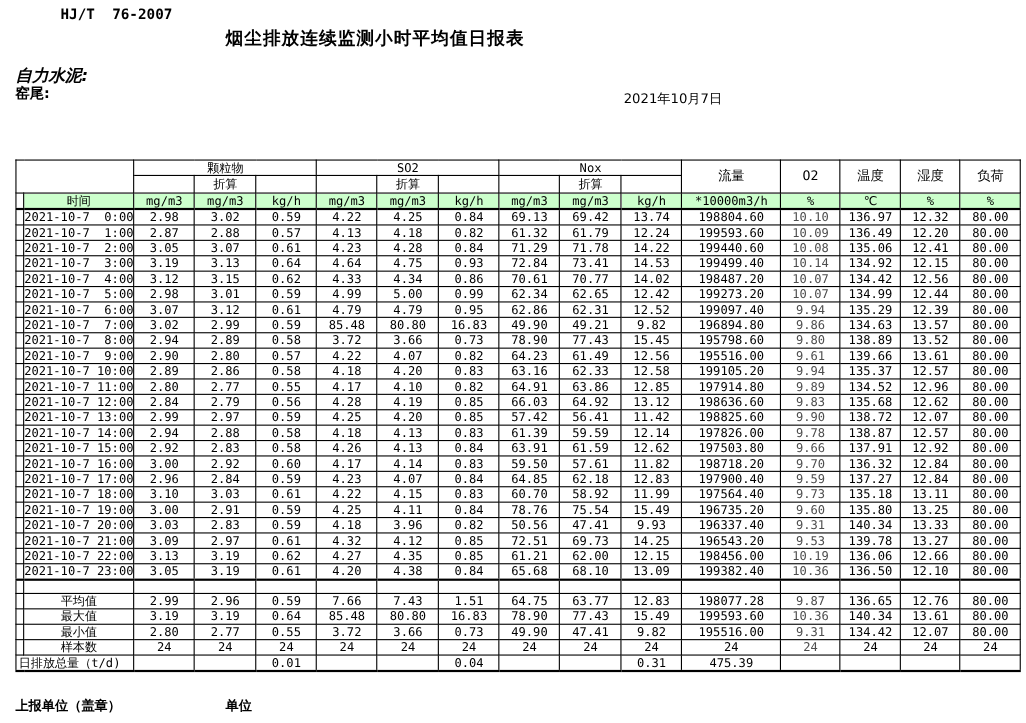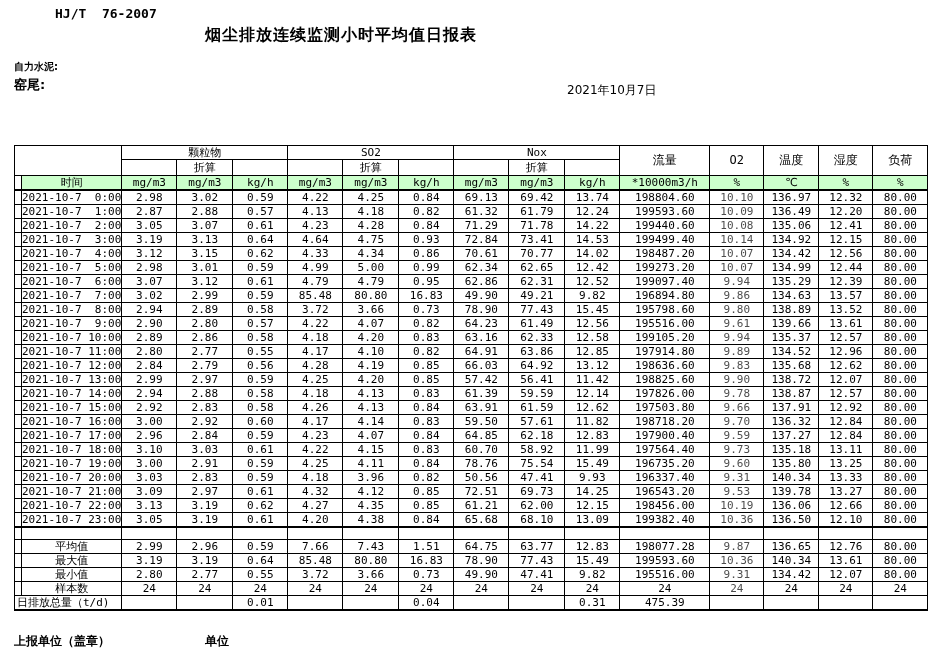--- a/index.html
+++ b/index.html
@@ -1,21 +1,21 @@
 <!DOCTYPE html>
 <html><head>
 <meta charset="utf-8">
 <style>
   html,body{margin:0;padding:0;background:#fff;}
   #page{position:relative;width:933px;height:657px;background:#ffffff;overflow:hidden;
         font-family:"DejaVu Sans",sans-serif;color:#000;}
   .std{position:absolute;left:26px;top:6px;font-family:"DejaVu Sans Mono",monospace;
        font-weight:bold;font-size:13px;white-space:pre;margin-left:29px;}
   .title{position:absolute;left:205px;top:25px;font-size:16px;font-weight:bold;letter-spacing:1px;}
-  .company{position:absolute;left:14px;top:60px;font-size:10px;font-weight:bold;}
+  .company{position:absolute;left:14px;top:60px;font-size:15px;font-weight:bold;font-style:italic;}
   .location{position:absolute;left:14px;top:76px;font-size:13px;font-weight:bold;}
   .date{position:absolute;left:567px;top:82px;font-size:12px;}
   table{position:absolute;left:14px;top:114px;border-collapse:collapse;table-layout:fixed;
         font-family:"DejaVu Sans Mono","DejaVu Sans",monospace;margin-top:31px;}
   td{border:1px solid #000;text-align:center;font-size:11px;line-height:13px;height:13px;
      padding:0;overflow:hidden;white-space:pre;}
   tr.h1 td{height:13px;}
   tr.h2 td{height:15px;}
   tr.unit-row td{height:13px;background:#ccffcc;border-bottom-width:2px;}
   tr.unit-row td.narrow{background:#fff;}

